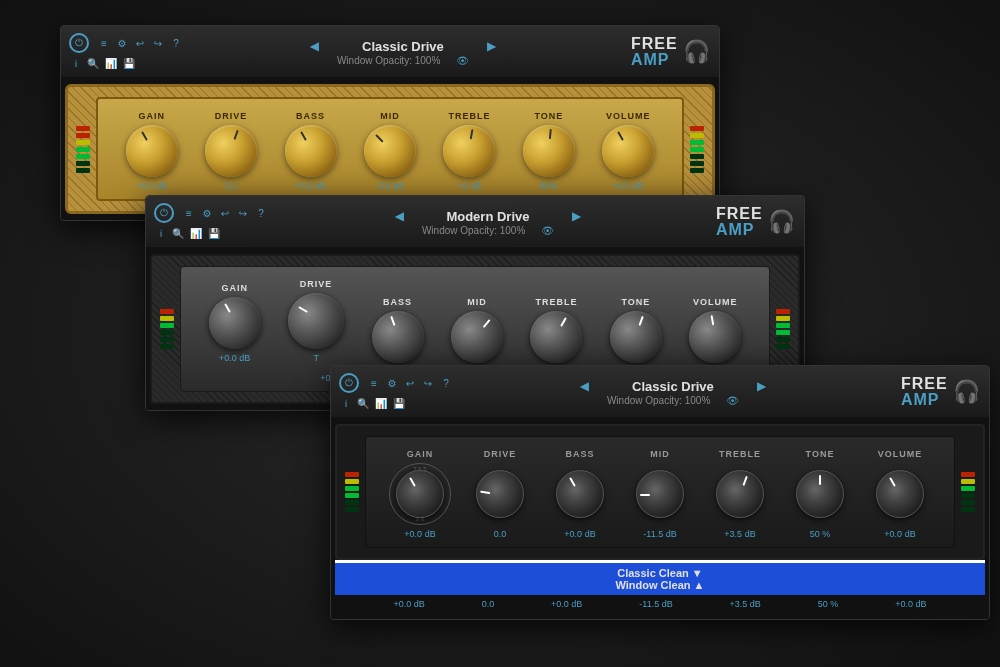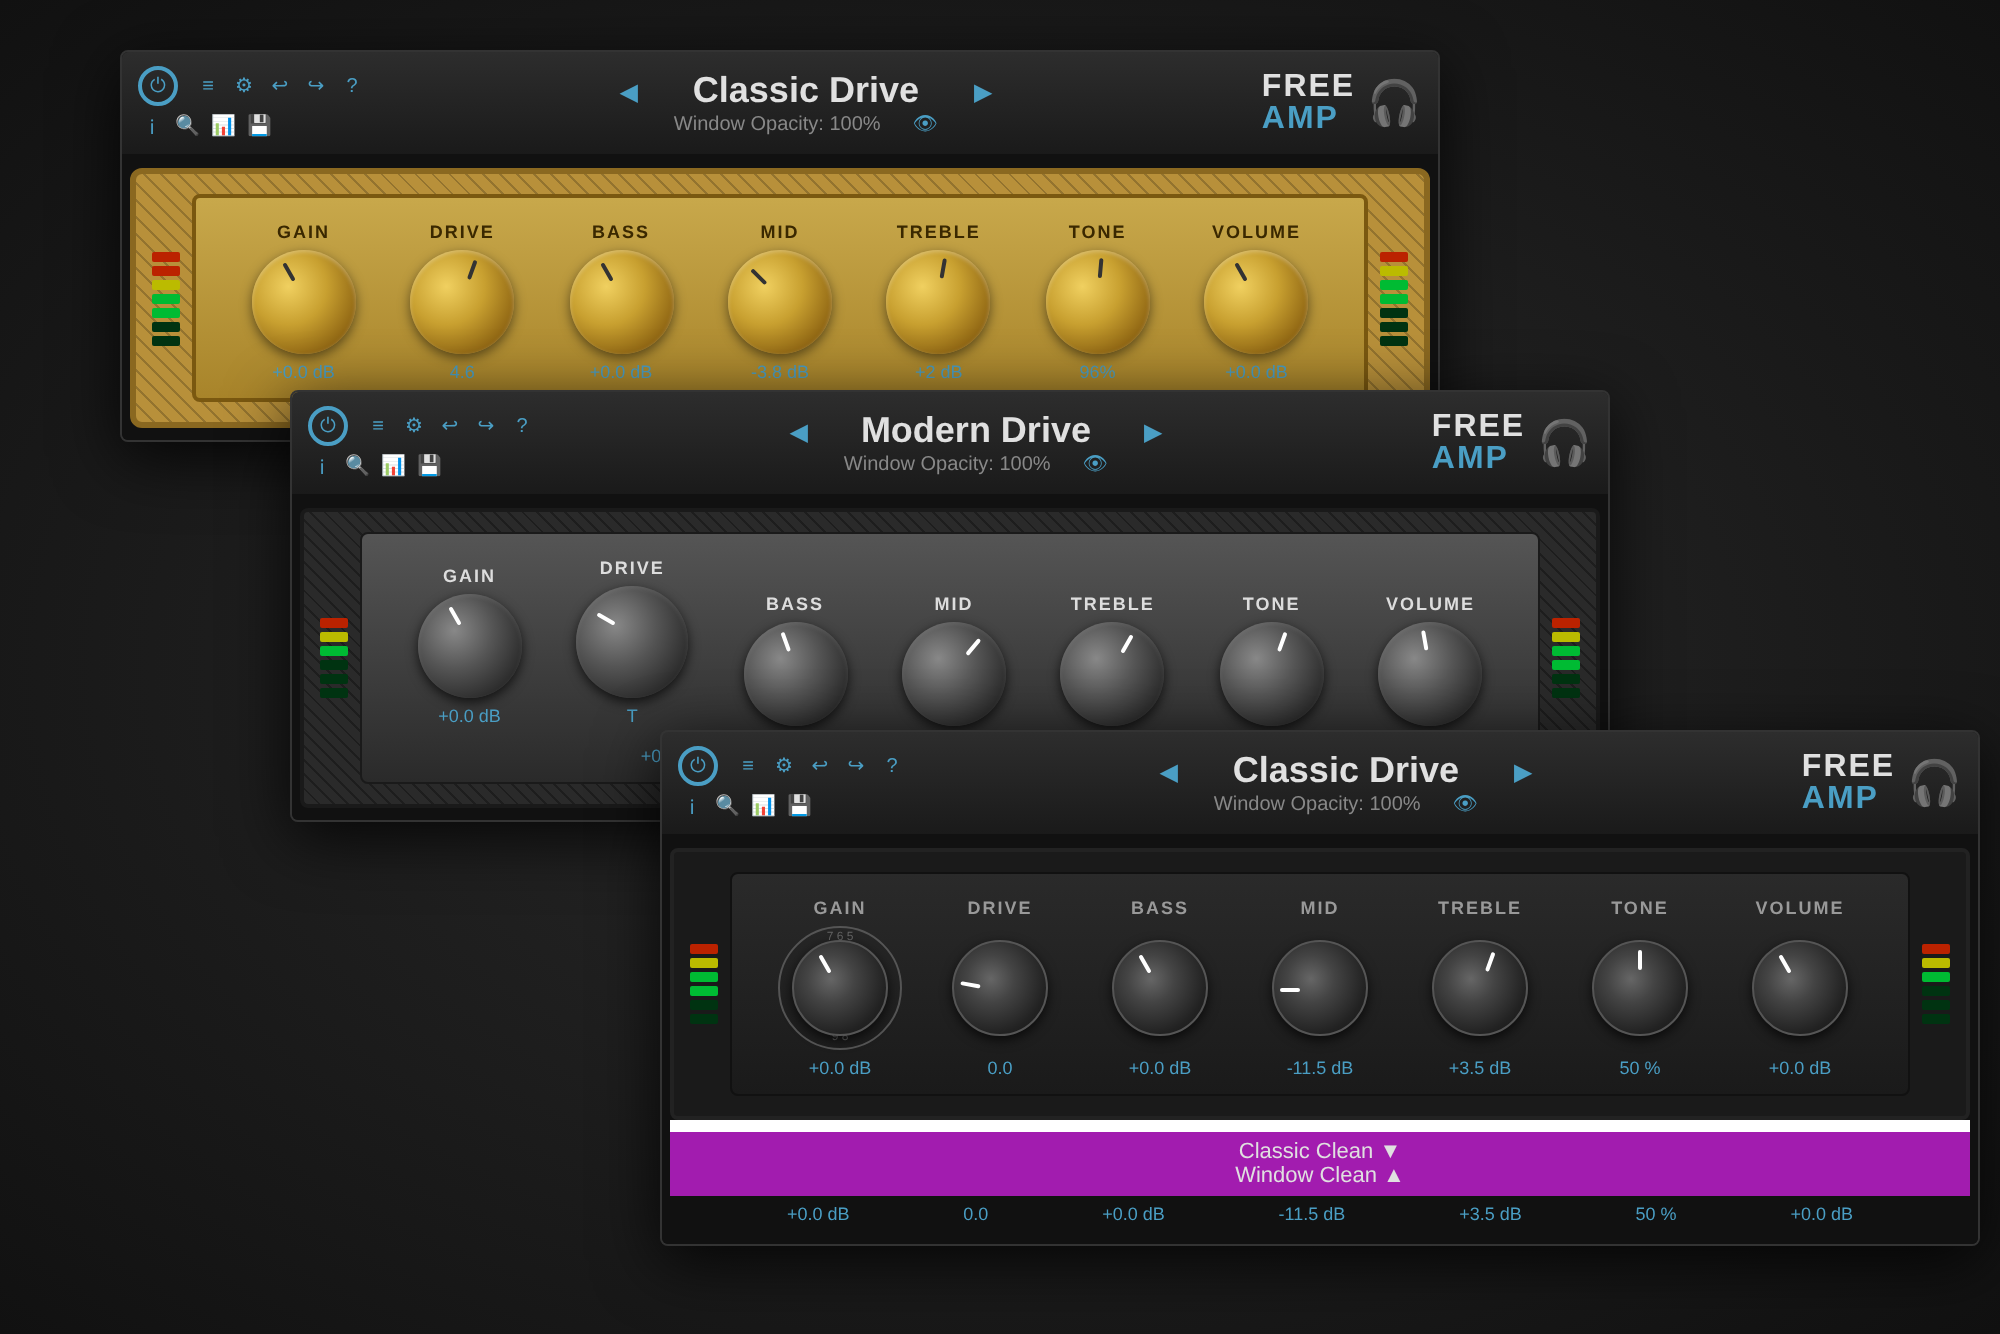--- a/index.html
+++ b/index.html
@@ -96,21 +96,21 @@
 
     .nav-arrow {
       color: #4a9ec4;
       font-size: 12px;
       cursor: pointer;
       padding: 2px 6px;
     }
 
     .preset-name {
       color: #e0e0e0;
-      font-size: 18px;
+      font-size: 13px;
       font-weight: bold;
       min-width: 140px;
       text-align: center;
     }
 
     .window-opacity {
       color: #888;
       font-size: 10px;
       display: flex;
       align-items: center;
@@ -395,21 +395,21 @@
             <div class="knob knob-classic">
               <div class="knob-tick" style="--angle:-30deg; background:#333;"></div>
             </div>
             <span class="knob-val-text">+0.0 dB</span>
           </div>
           <div class="knob-group">
             <span class="knob-label knob-label-classic">DRIVE</span>
             <div class="knob knob-classic">
               <div class="knob-tick" style="--angle:20deg; background:#333;"></div>
             </div>
-            <span class="knob-val-text">4.6</span>
+            <span class="knob-val-text">5.2</span>
           </div>
           <div class="knob-group">
             <span class="knob-label knob-label-classic">BASS</span>
             <div class="knob knob-classic">
               <div class="knob-tick" style="--angle:-30deg; background:#333;"></div>
             </div>
             <span class="knob-val-text">+0.0 dB</span>
           </div>
           <div class="knob-group">
             <span class="knob-label knob-label-classic">MID</span>
@@ -702,21 +702,21 @@
       <div class="side-meter">
         <div class="meter-bar meter-r"></div>
         <div class="meter-bar meter-y"></div>
         <div class="meter-bar meter-g"></div>
         <div class="meter-bar meter-off-g"></div>
         <div class="meter-bar meter-off-g"></div>
         <div class="meter-bar meter-off-g"></div>
       </div>
     </div>
 
-    <div style="background:#a21caf; border-top:6px solid #ffffff; padding:4px 0; display:flex; flex-direction:column; align-items:center;">
+    <div style="background:#1d4ed8; border-top:3px solid #ffffff; padding:4px 0; display:flex; flex-direction:column; align-items:center;font-weight:bold;">
       <div style="display:flex; align-items:center; gap:6px; color:#e0e0e0; font-size:11px; cursor:pointer;">
         <span>Classic Clean ▼</span>
       </div>
       <div style="display:flex; align-items:center; gap:6px; color:#e0e0e0; font-size:11px; cursor:pointer;">
         <span>Window Clean ▲</span>
       </div>
     </div>
 
     <div style="background:#111; padding:4px 30px; display:flex; justify-content:space-around;">
       <span style="color:#4a9ec4; font-size:9px;">+0.0 dB</span>

